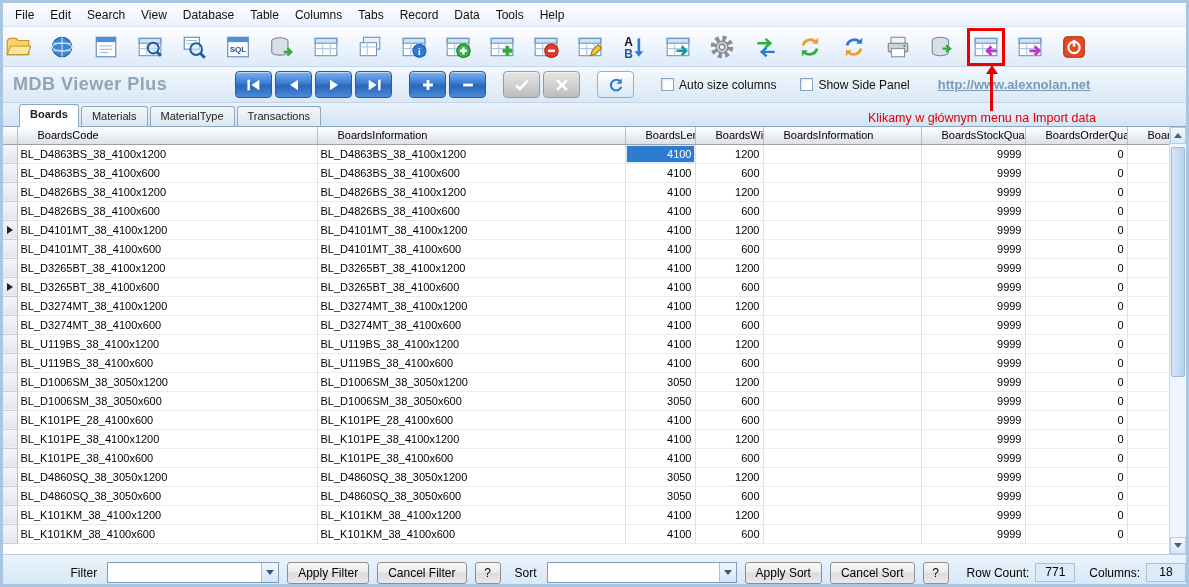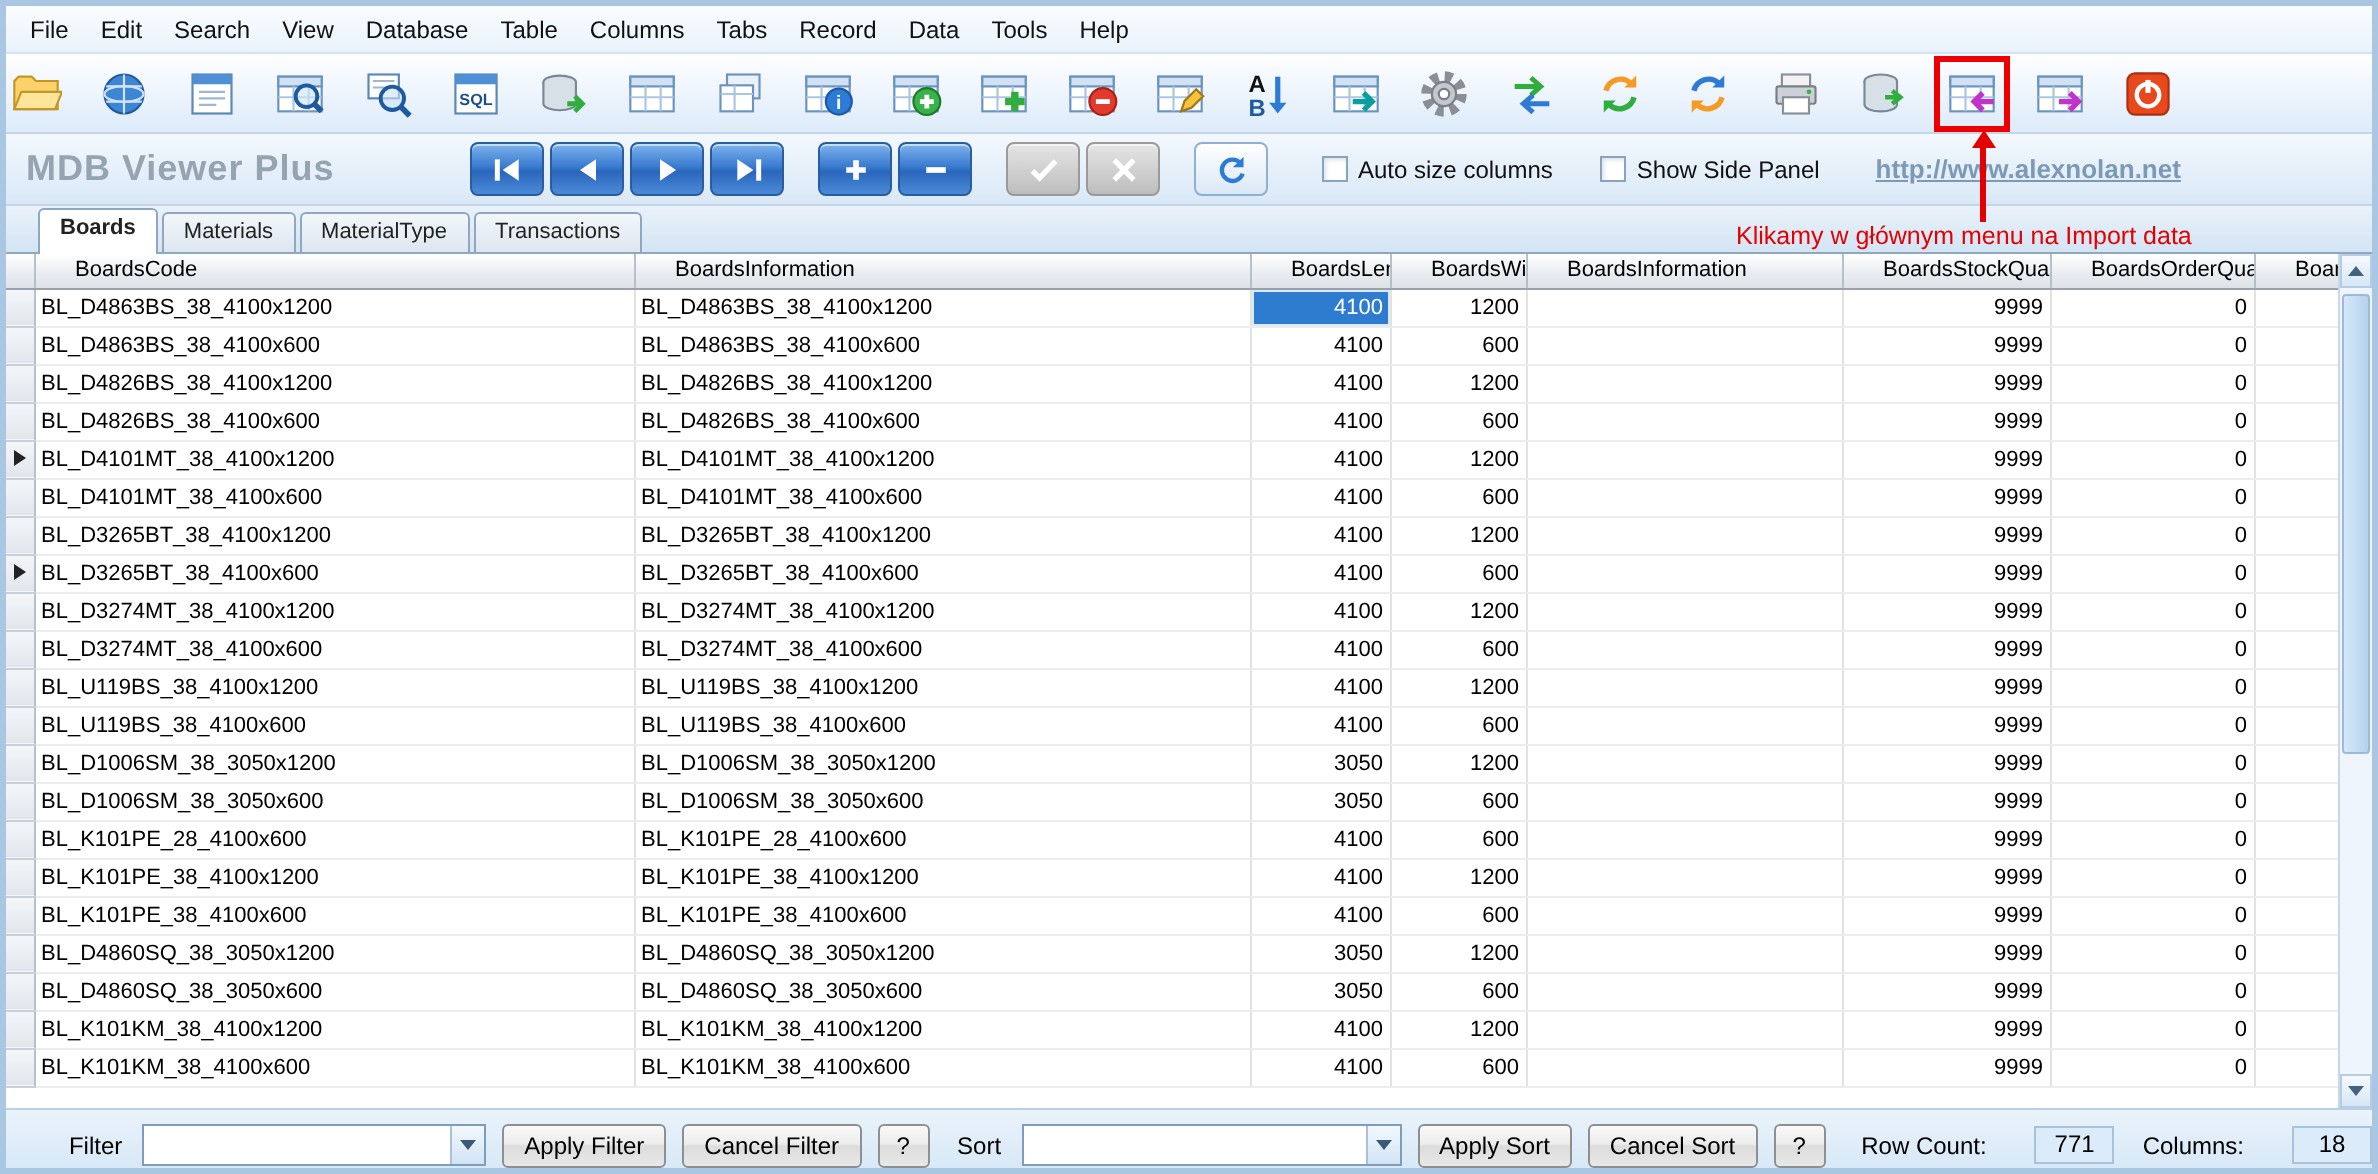--- a/index.html
+++ b/index.html
@@ -54,21 +54,21 @@
   .footer { height:36px; display:flex; align-items:center; background:linear-gradient(#eaf3fb,#d4e6f6); border-top:1px solid #b9cfe4; padding-left:20px; font-size:12px; color:#000;justify-content:flex-end; }
   .combo { width:172px; height:21px; background:#fff; border:1px solid #7f9db9; margin-left:10px; position:relative; }
   .combo.sortc { width:190px; }
   .cbtn { position:absolute; right:0; top:0; width:17px; height:100%; background:linear-gradient(#f2f8fd,#d2e4f4); border-left:1px solid #a8c0d8; display:flex; align-items:center; justify-content:center; }
   .carr { width:0; height:0; border-left:4px solid transparent; border-right:4px solid transparent; border-top:5px solid #3c5a78; }
   .fbtn { height:22px; padding:0 10px; margin-left:8px; font-size:12px; font-family:inherit; color:#000;
     background:linear-gradient(#f9f9f9,#ececec 45%,#dcdcdc 50%,#e8e8e8); border:1px solid #8e8f8f; border-radius:3px; }
   .fbtn.q { width:26px; padding:0; }
   .flabel { margin-left:8px; }
   .flabel.first { margin-left:0; }
-  .valbox { width:40px; height:19px; margin-left:24px; background:#dcebf9; border:1px solid #a9c2da; text-align:center; line-height:17px; font-size:12px; display:inline-block; }
+  .valbox { width:40px; height:19px; margin-left:6px; background:#dcebf9; border:1px solid #a9c2da; text-align:center; line-height:17px; font-size:12px; display:inline-block; }
 
   .annotation { position:absolute; top:108px; left:865px; color:#e30000; font-size:12.5px; font-weight:normal; z-index:6; white-space:nowrap; }
   .red-arrow { position:absolute; left:987px; top:70px; width:3px; height:38px; background:#e30000; z-index:6; }
   .red-arrow::before { content:""; position:absolute; top:-8px; left:-4.5px; border-left:6px solid transparent; border-right:6px solid transparent; border-bottom:9px solid #e30000; }
 </style>
 </head>
 <body>
 
 <div class="window">
 

